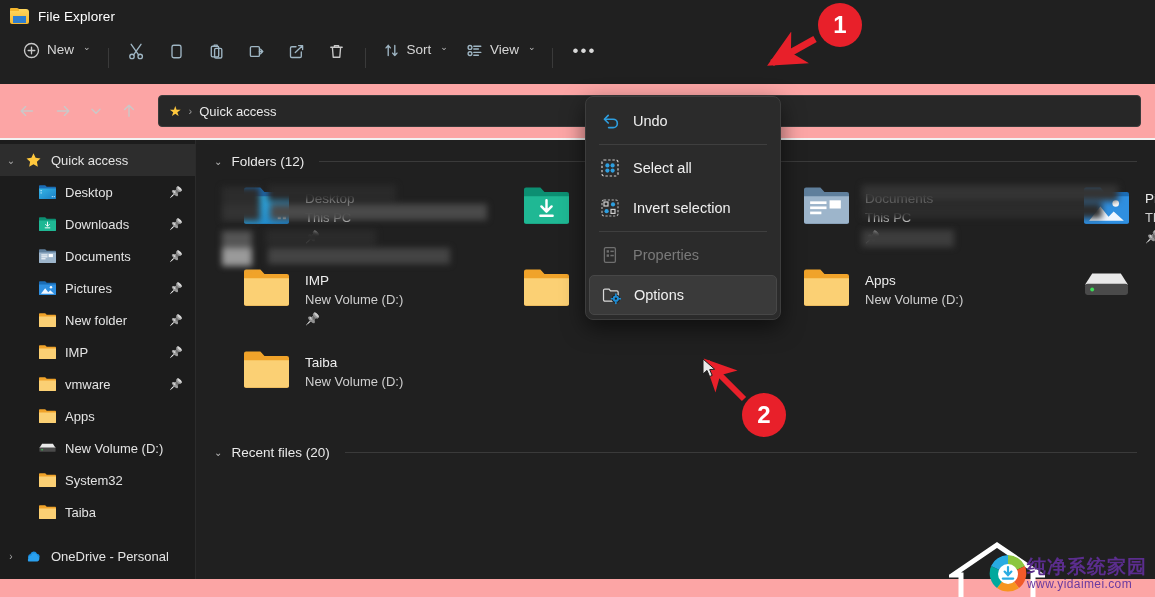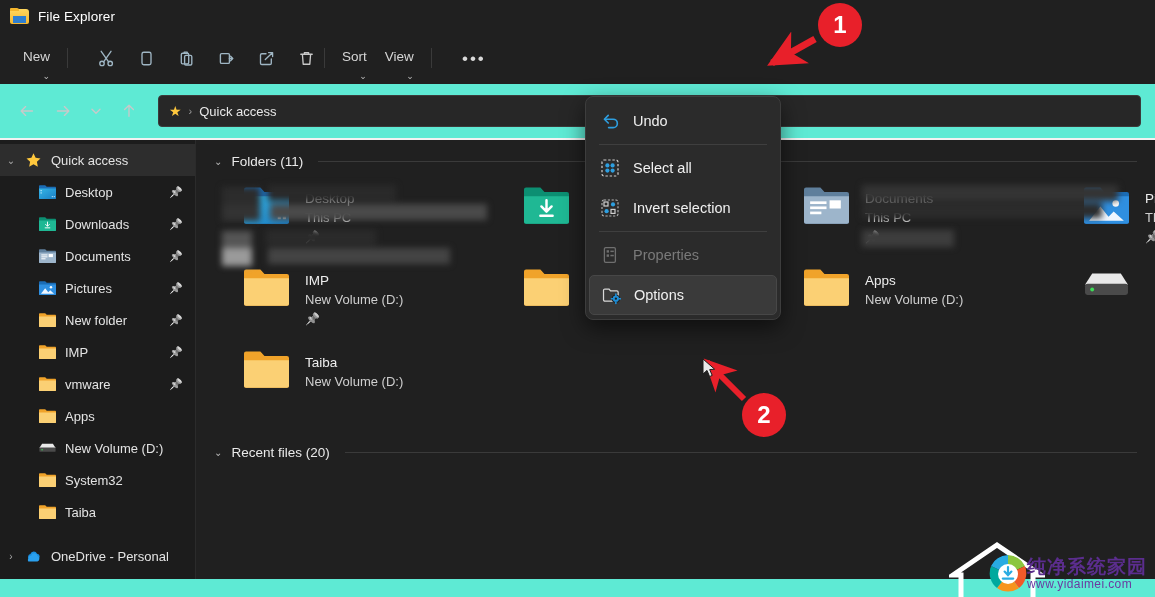--- a/index.html
+++ b/index.html
@@ -3,21 +3,21 @@
 <meta charset="utf-8">
 <style>
   * { box-sizing: border-box; margin: 0; padding: 0; }
   html, body {
     width: 1155px; height: 597px;
     background: #1f1f1f;
     font-family: "Liberation Sans", sans-serif;
     overflow: hidden;
     color: #e6e6e6;
   }
-  #app { position: relative; width: 1155px; height: 597px; background: #5eead4; }
+  #app { position: relative; width: 1155px; height: 597px; background: #fca5a5; }
 
   
   .titlebar {
     height: 32px; display: flex; align-items: center;
     padding-left: 10px; background: #202020;
   }
   .titlebar .title-text { font-size: 13.5px; color: #ffffff; margin-left: 9px; letter-spacing: .1px; }
   .folder-ico { width: 19px; height: 16px; position: relative; display:inline-block; }
   .folder-ico .back { position:absolute; left:0; top:1px; width:19px; height:15px;
       background: linear-gradient(180deg,#ffd75e,#f6b731); border-radius: 1px 3px 2px 2px; }
@@ -25,23 +25,23 @@
       background:#f3b52c; border-radius:1px 2px 0 0; }
   .folder-ico .paper{ position:absolute; left:3px; top:8px; width:13px; height:7px;
       background:#2f7fd0; }
 
   
   .toolbar {
     height: 52px; display: flex; align-items: center; gap: 0px;
     padding: 0 14px; background: #202020; position: relative;
   }
   .tb-btn {
-    height: 32px; display: flex; align-items: flex-end; gap: 7px;
+    height: 32px; display: flex; align-items: flex-start; gap: 7px;
     padding: 0 9px; border-radius: 4px; cursor: default;
-    color: #d6d6d6; font-size: 13.5px; white-space: nowrap; flex-direction: column;
+    color: #d6d6d6; font-size: 13.5px; white-space: nowrap;
   }
   .tb-icon-btn { width: 40px; justify-content: center; padding: 0; }
   .tb-sep { width: 1px; height: 20px; background: #3a3a3a; margin: 0 8px; }
   .chev { font-size: 9px; color: #bdbdbd; margin-left: 2px; }
   svg { display: block; }
   .stroke { fill: none; stroke: #c9c9c9; stroke-width: 1.35; stroke-linecap: round; stroke-linejoin: round; }
   .stroke-b { fill: none; stroke: #9fb6c4; stroke-width: 1.35; stroke-linecap: round; stroke-linejoin: round; }
   .dots { letter-spacing: 2px; font-size: 17px; color: #d9d9d9; line-height: 1; }
 
   
@@ -433,21 +433,21 @@
             </span>
           </span>
           <span class="side-label">OneDrive - Personal</span>
         </div>
       </div>
 
     <div class="content">
 
       <div class="group-head">
         <span class="gchev">⌄</span>
-        <span class="gtitle">Folders (11)</span>
+        <span class="gtitle">Folders (12)</span>
         <span class="gline"></span>
       </div>
 
       <div class="grid" id="grid">
           <div class="tile">
             <div class="tile-ico"><span style="display: inline-block; line-height: 0;"><svg width="45" height="36.9" viewBox="0 0 44 36">
         <path d="M0 2.4A2 2 0 0 1 2 .4h14l4 4.4h22a2 2 0 0 1 2 2V34a2 2 0 0 1-2 2H2a2 2 0 0 1-2-2z" fill="#1b6cb5"></path>
         <path d="M0 9h44v25a2 2 0 0 1-2 2H2a2 2 0 0 1-2-2z" fill="url(#dg)"></path>
         <defs>
                     <linearGradient id="dg" x1="0" y1="0" x2="1" y2="1">

